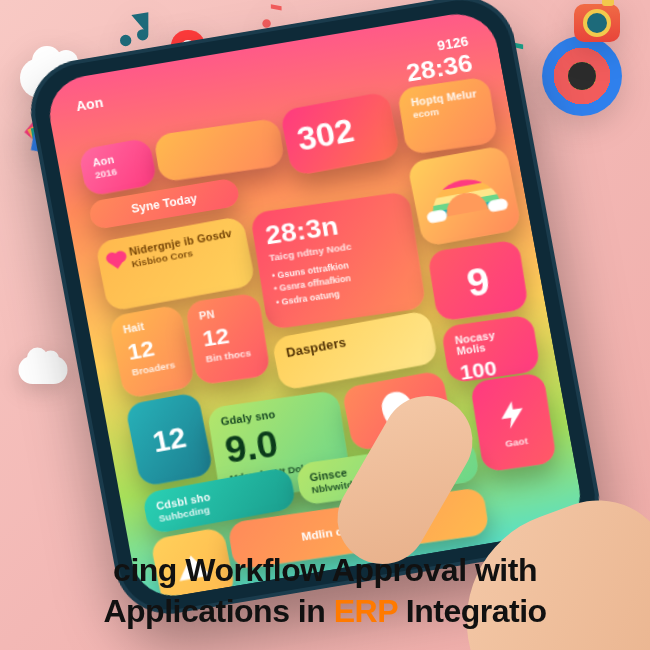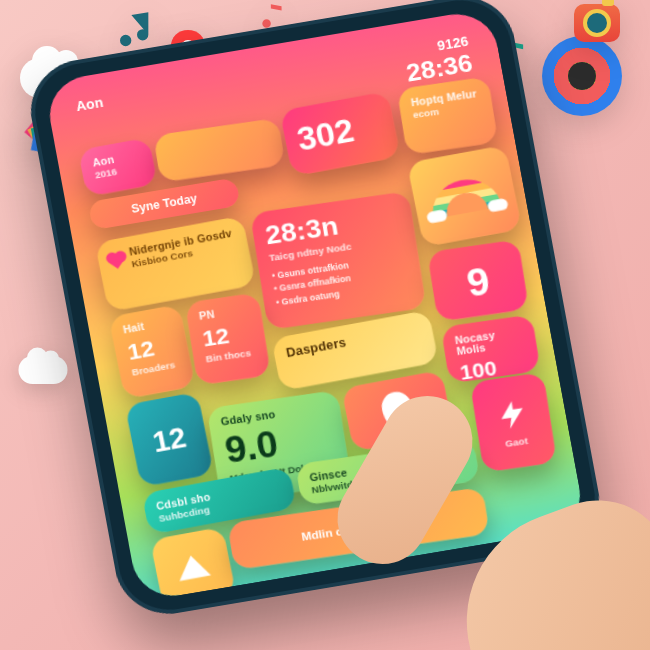--- a/index.html
+++ b/index.html
@@ -259,14 +259,22 @@
 
       </div>
     </div>
   </div>
 
   <div class="hand">
     <div class="thumb"></div>
     <div class="palm"></div>
   </div>
 
+  <div class="caption">
+    <div>
+      <span>cing Workflow Approval with </span>
+    </div>
+    <div>
+      <span>Applications in </span><span class="erp">ERP</span><span> Integratio</span>
+    </div>
+  </div>
 
 </div>
 
 </body></html>

